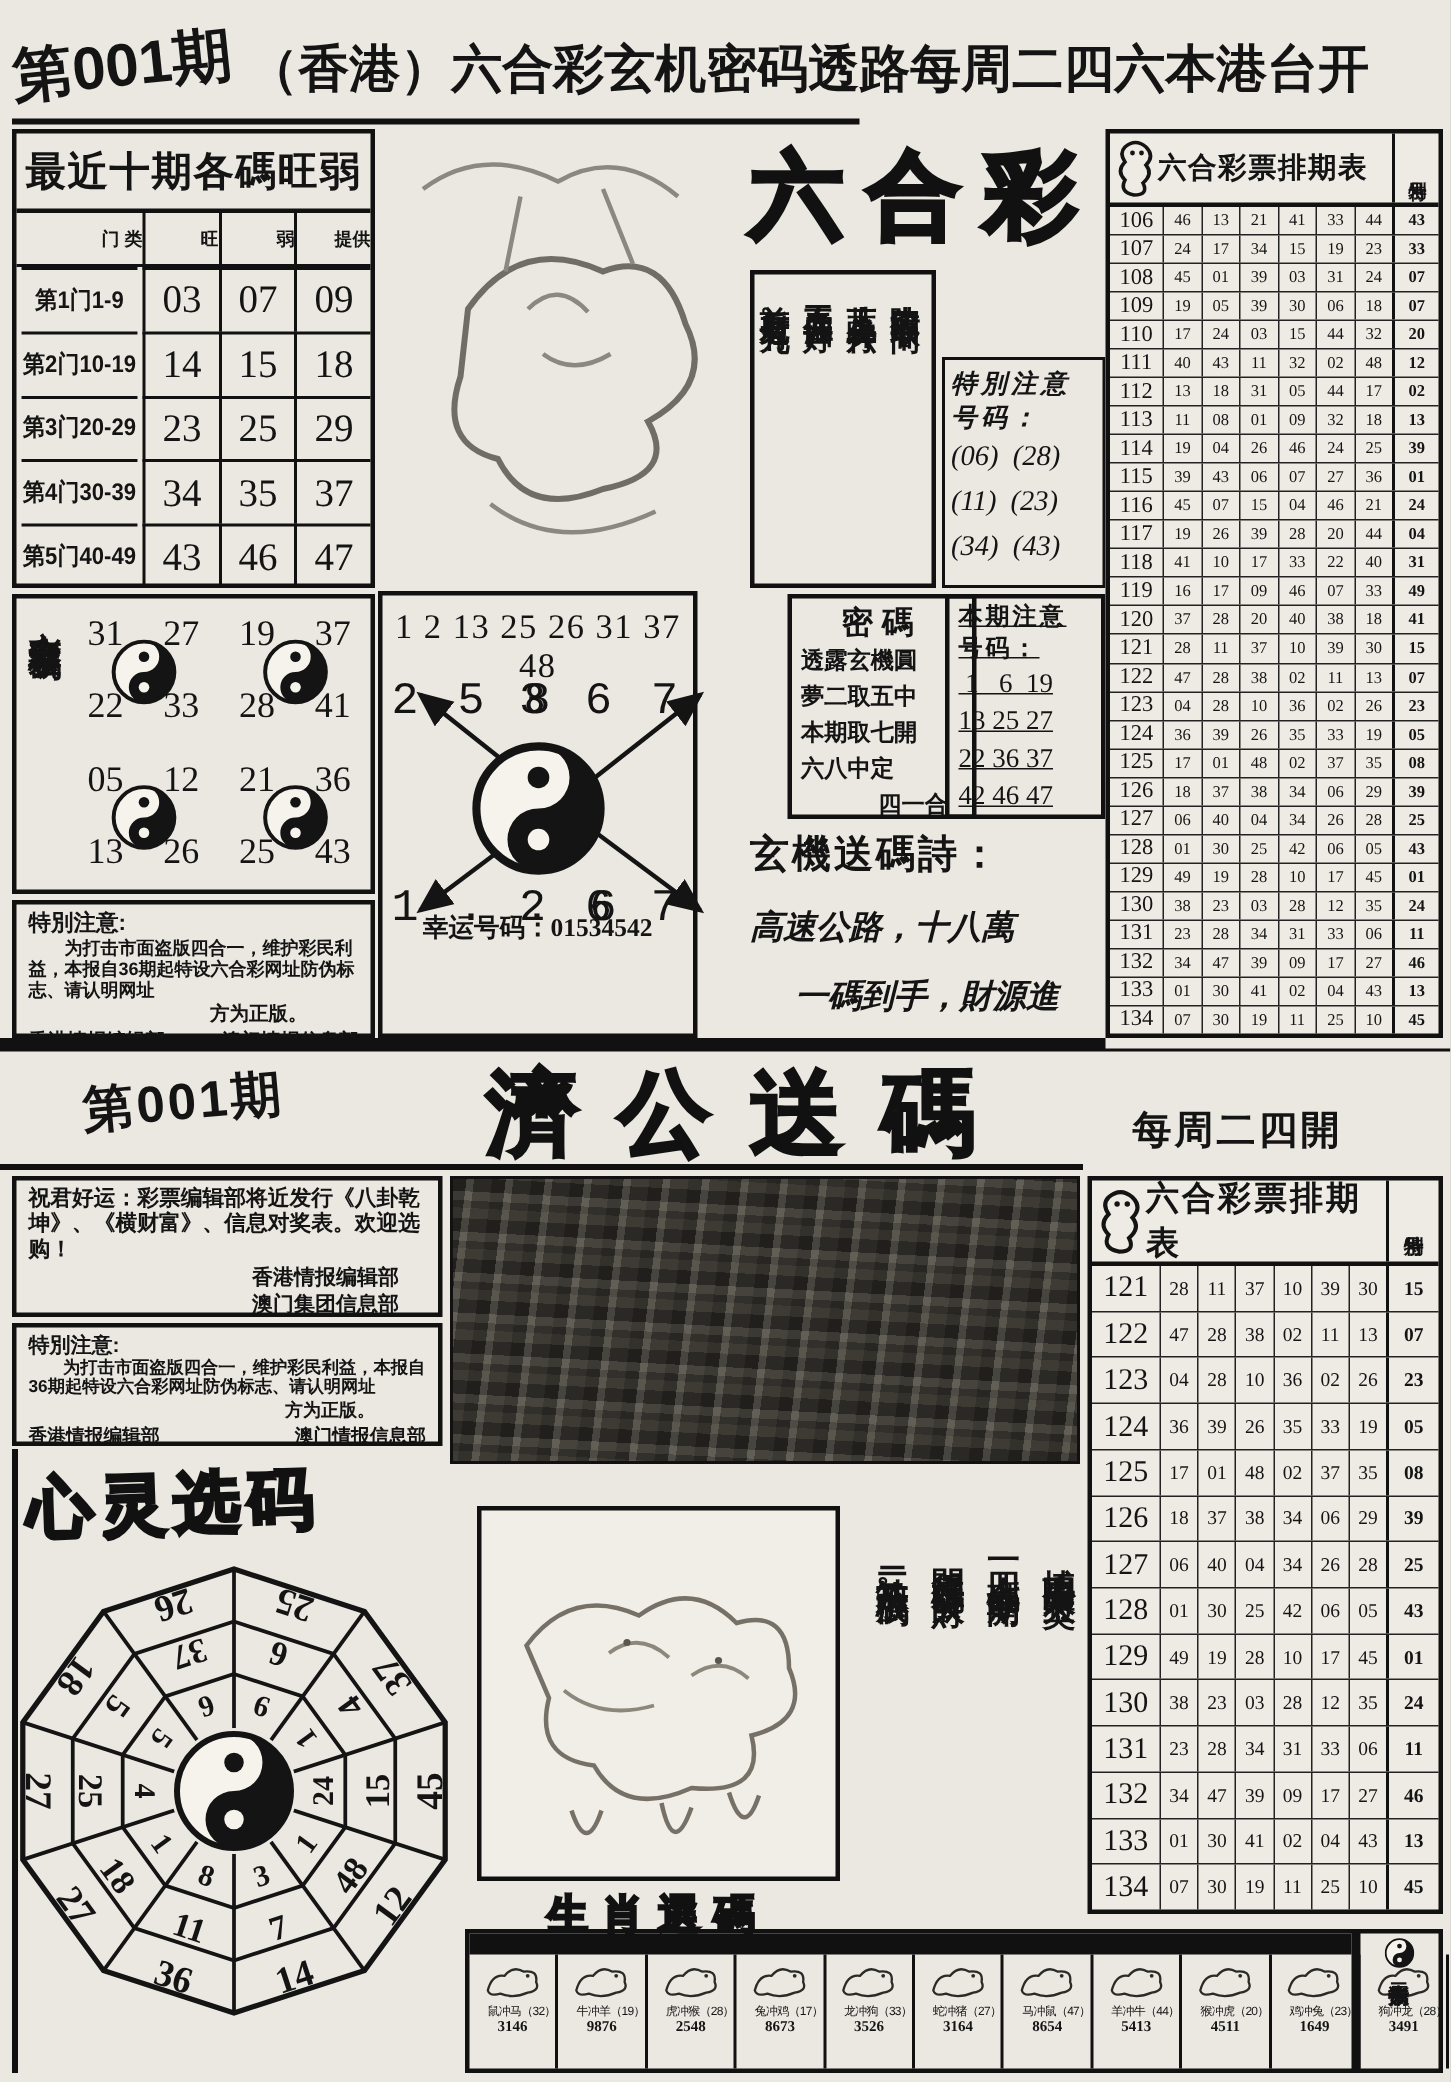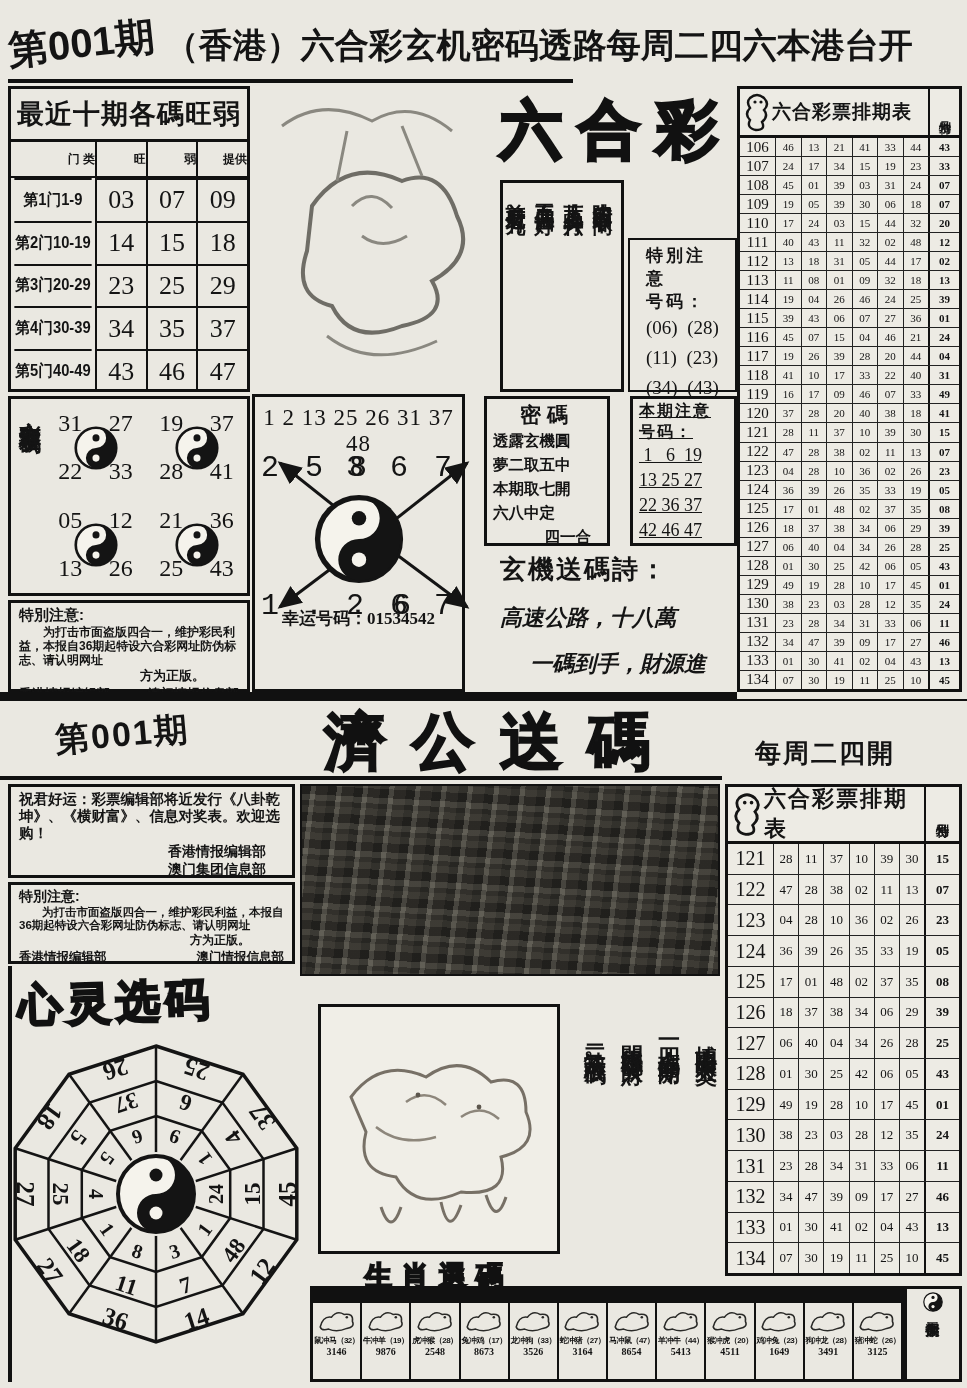--- a/index.html
+++ b/index.html
@@ -59,24 +59,24 @@
 
   
   #brand{left:497px;top:88px;width:240px;height:90px;font-size:62px;font-weight:bold;
          font-family:"Liberation Serif",serif;letter-spacing:16px;text-align:center;
          -webkit-text-stroke:3px #111;}
   #brand2{left:630px;top:184px;width:104px;font-size:40px;font-weight:bold;
           font-family:"Liberation Serif",serif;letter-spacing:8px;}
   #poem1{left:500px;top:180px;width:124px;height:212px;writing-mode:vertical-rl;text-orientation:upright;
          padding:5px 4px;font-weight:bold;font-size:20px;line-height:29px;letter-spacing:2px;}
   #special-box{left:628px;top:238px;width:109px;height:154px;border:2px solid #111;box-sizing:border-box;
-               padding:4px 16px;}
+               padding:4px 4px;font-style:italic;}
   #special-box .st{font-weight:bold;font-size:17px;letter-spacing:3px;}
   .pairline{display:block;font-family:"Liberation Serif",serif;font-size:19px;white-space:pre;line-height:30px;}
-  #mima{left:484px;top:396px;width:126px;height:150px;padding:2px 6px;box-sizing:border-box;}
+  #mima{left:525px;top:396px;width:126px;height:150px;padding:2px 6px;box-sizing:border-box;}
   #mima .mt{text-align:center;font-weight:bold;font-size:21px;letter-spacing:6px;}
   .mimaline{display:block;font-weight:bold;font-size:15.5px;line-height:24px;white-space:nowrap;}
   .mimaline:last-child{text-align:right;padding-right:10px;}
   #benqi{left:630px;top:396px;width:107px;height:150px;padding:2px 6px;box-sizing:border-box;text-decoration:underline;}
   #benqi .bt{font-weight:bold;font-size:16px;letter-spacing:2px;}
   .benqiline{display:block;font-family:"Liberation Serif",serif;font-size:18px;line-height:25px;white-space:pre;}
   #poem2{left:500px;top:552px;width:237px;height:140px;}
   #poem2 .pt{font-weight:bold;font-size:26px;letter-spacing:2px;}
   .poem2line{display:block;font-family:"Liberation Serif",serif;font-style:italic;font-weight:bold;
              font-size:22px;margin-top:16px;}
@@ -143,21 +143,21 @@
   #tema{left:625px;top:1230px;width:110px;font-weight:bold;font-size:44px;letter-spacing:2px;
         -webkit-text-stroke:1.5px #111;}
 
   
   #strip{left:310px;top:1286px;width:594px;height:96px;display:flex;flex-direction:column;}
   #strip .bar{height:14px;background:#111;}
   #zodiac-row{flex:1;display:flex;}
   .zcell{flex:1;border-right:2px solid #111;display:flex;flex-direction:column;align-items:center;
          justify-content:flex-start;padding-top:2px;box-sizing:border-box;}
   .zcell:last-child{border-right:none;}
-  .zname{font-size:8px;font-weight:bold;white-space:nowrap;letter-spacing:-.5px;}
+  .zname{font-size:8px;font-weight:normal;white-space:nowrap;letter-spacing:-.5px;padding-left:12px;}
   .zcode{font-size:10px;font-family:"Liberation Serif",serif;font-weight:bold;}
   #sidelabel{left:904px;top:1286px;width:58px;height:96px;display:flex;flex-direction:column;align-items:center;
              padding-top:3px;box-sizing:border-box;}
   #sidelabel .vtx{writing-mode:vertical-rl;text-orientation:upright;font-weight:bold;font-size:14px;line-height:16px;letter-spacing:0;}
 
   svg text{font-family:"Liberation Serif",serif;font-weight:bold;fill:#141414;}
 </style>
 </head>
 <body>
 

